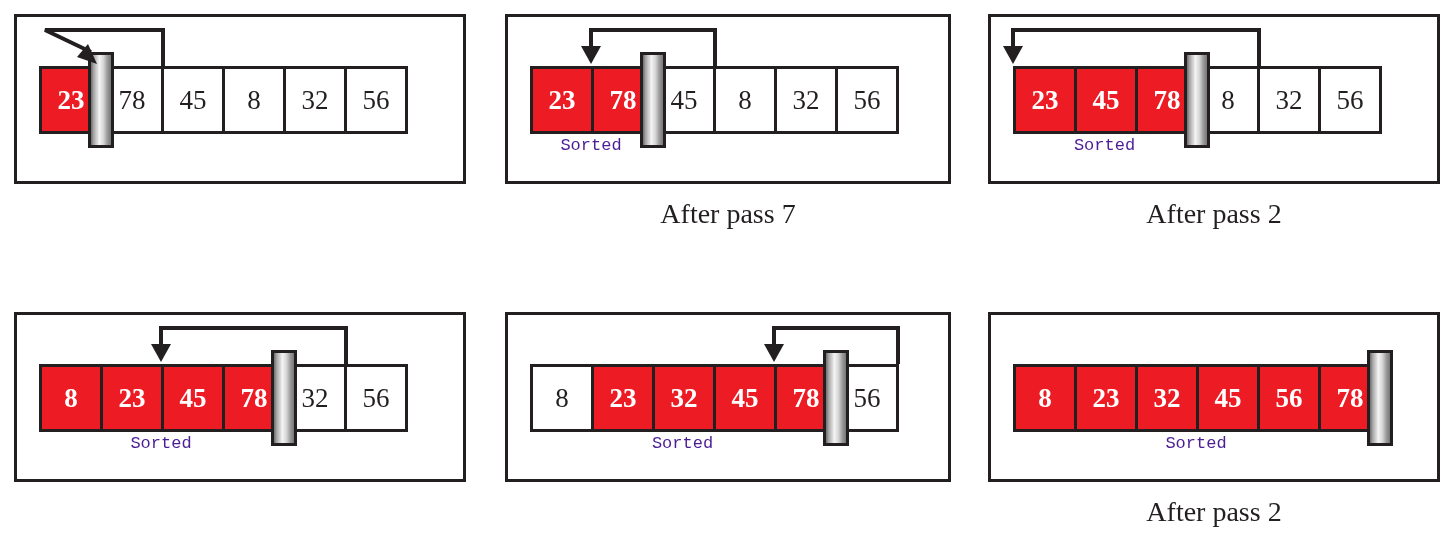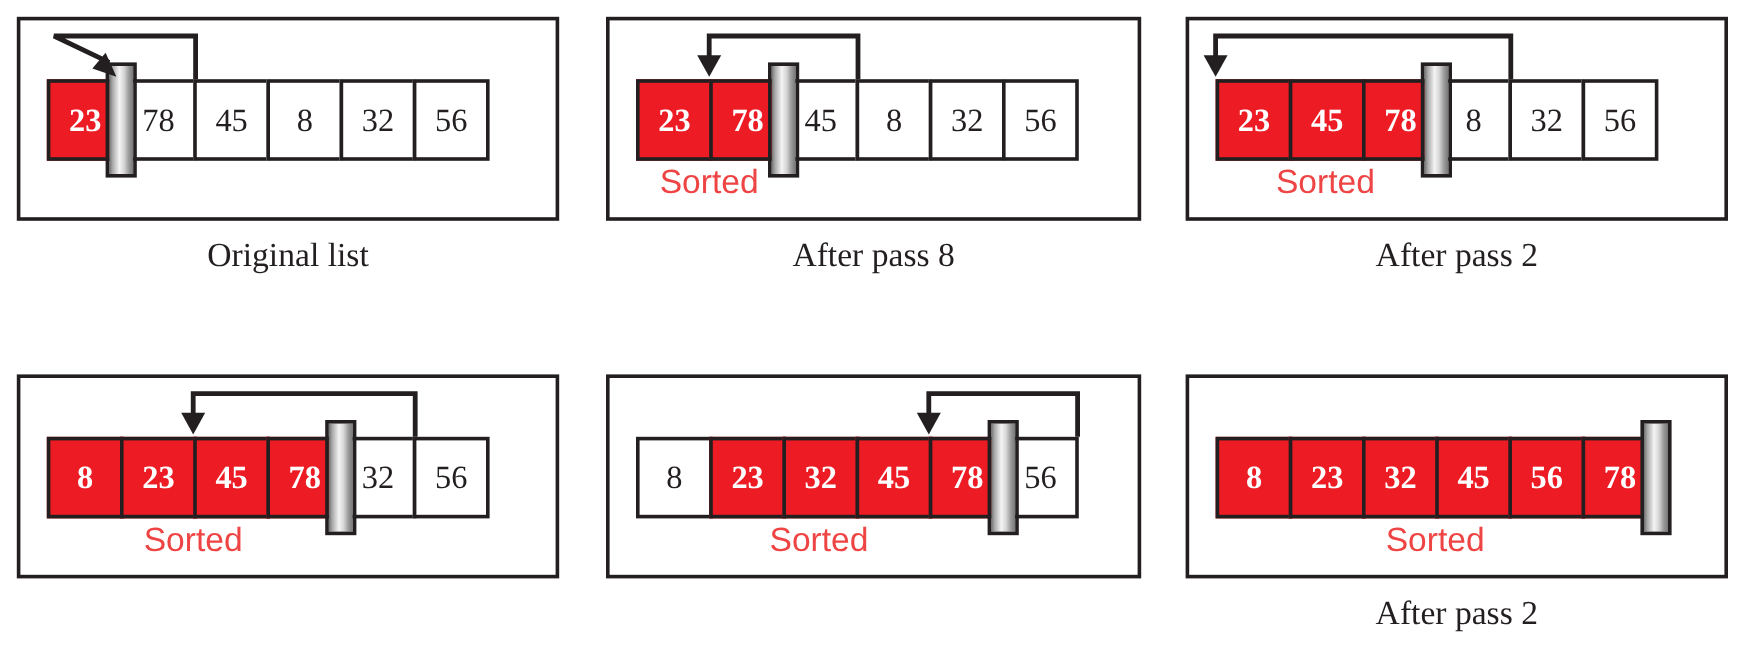--- a/index.html
+++ b/index.html
@@ -71,24 +71,24 @@
                 #f4f4f4 42%,
                 #d6d6d6 62%,
                 #9a9a9a 82%,
                 #767676 100%);
     z-index: 5;
   }
 
   
   .sorted-label {
     position: absolute;
-    font-size: 28px;
-    color: #ef4444;
+    font-size: 17px;
+    color: #4c1d95;
     white-space: nowrap;
-    font-family: Liberation Sans, sans-serif;
+    font-family: Liberation Mono, monospace;
   }
 
   
   .caption {
     position: absolute;
     text-align: center;
     font-size: 28px;
     color: #231f20;
     white-space: nowrap;
     font-family: "Liberation Serif", "DejaVu Serif", serif;
@@ -124,39 +124,38 @@
         <div class="cell" style="width: 64px; height: 68px;">45</div>
         <div class="cell" style="width: 64px; height: 68px;">8</div>
         <div class="cell" style="width: 64px; height: 68px;">32</div>
         <div class="cell" style="width: 64px; height: 68px;">56</div>
       </div>
       <div class="divider" style="left: 74px; top: 38px; width: 26px; height: 96px;"></div>
       <svg class="arrow-svg" width="452" height="170">
         <path class="arrow-path" d="M 149 52 L 149 16 L 31 16 L 77 38"></path>
         <polygon points="83 50 63 43 74 30" class="arrow-head"></polygon>
       </svg>
-      <div class="caption" style="left: 0px; top: 184px; width: 452px;">Original list</div>
     </div>
     <div class="panel" style="left: 505px; top: 14px; width: 446px; height: 230px;">
       <div class="panel-box" style="width: 446px; height: 170px;"></div>
       <div class="cells" style="left: 25px; top: 52px;">
         <div class="cell sorted" style="width: 64px; height: 68px;">23</div>
         <div class="cell sorted" style="width: 64px; height: 68px;">78</div>
         <div class="cell" style="width: 64px; height: 68px;">45</div>
         <div class="cell" style="width: 64px; height: 68px;">8</div>
         <div class="cell" style="width: 64px; height: 68px;">32</div>
         <div class="cell" style="width: 64px; height: 68px;">56</div>
       </div>
       <div class="divider" style="left: 135px; top: 38px; width: 26px; height: 96px;"></div>
       <div class="sorted-label" style="left: 86px; top: 122px; transform: translateX(-50%);">Sorted</div>
       <svg class="arrow-svg" width="446" height="170">
         <path class="arrow-path" d="M 210 52 L 210 16 L 86 16 L 86 36"></path>
         <polygon points="86 50 76 32 96 32" class="arrow-head"></polygon>
       </svg>
-      <div class="caption" style="left: 0px; top: 184px; width: 446px;">After pass 8</div>
+      <div class="caption" style="left: 0px; top: 184px; width: 446px;">After pass 7</div>
     </div>
     <div class="panel" style="left: 988px; top: 14px; width: 452px; height: 230px;">
       <div class="panel-box" style="width: 452px; height: 170px;"></div>
       <div class="cells" style="left: 25px; top: 52px;">
         <div class="cell sorted" style="width: 64px; height: 68px;">23</div>
         <div class="cell sorted" style="width: 64px; height: 68px;">45</div>
         <div class="cell sorted" style="width: 64px; height: 68px;">78</div>
         <div class="cell" style="width: 64px; height: 68px;">8</div>
         <div class="cell" style="width: 64px; height: 68px;">32</div>
         <div class="cell" style="width: 64px; height: 68px;">56</div>

